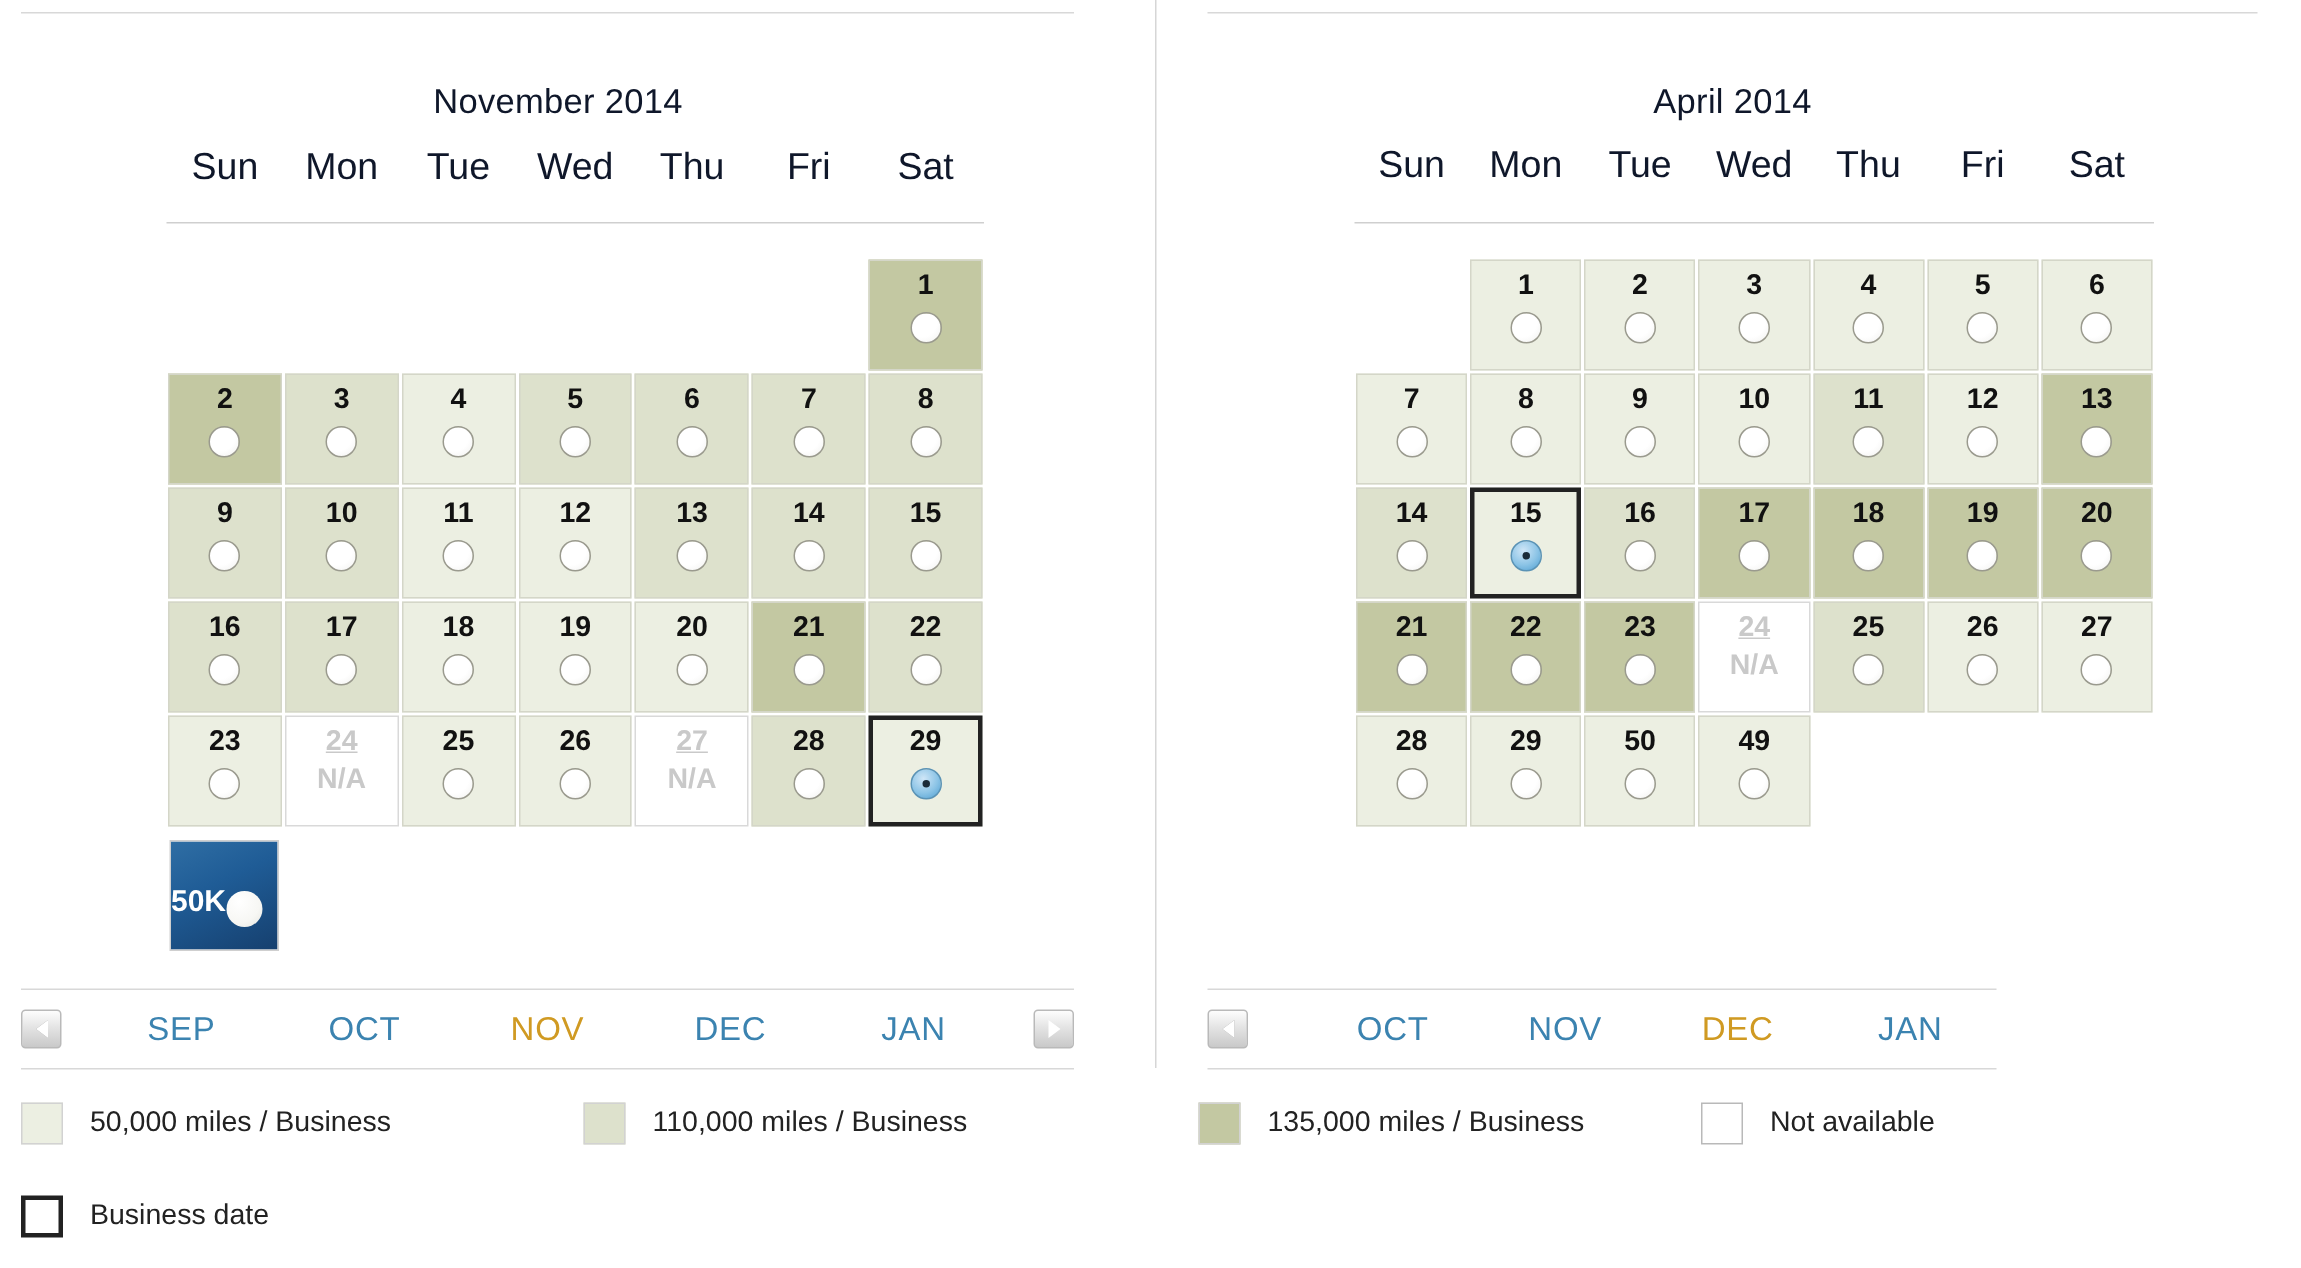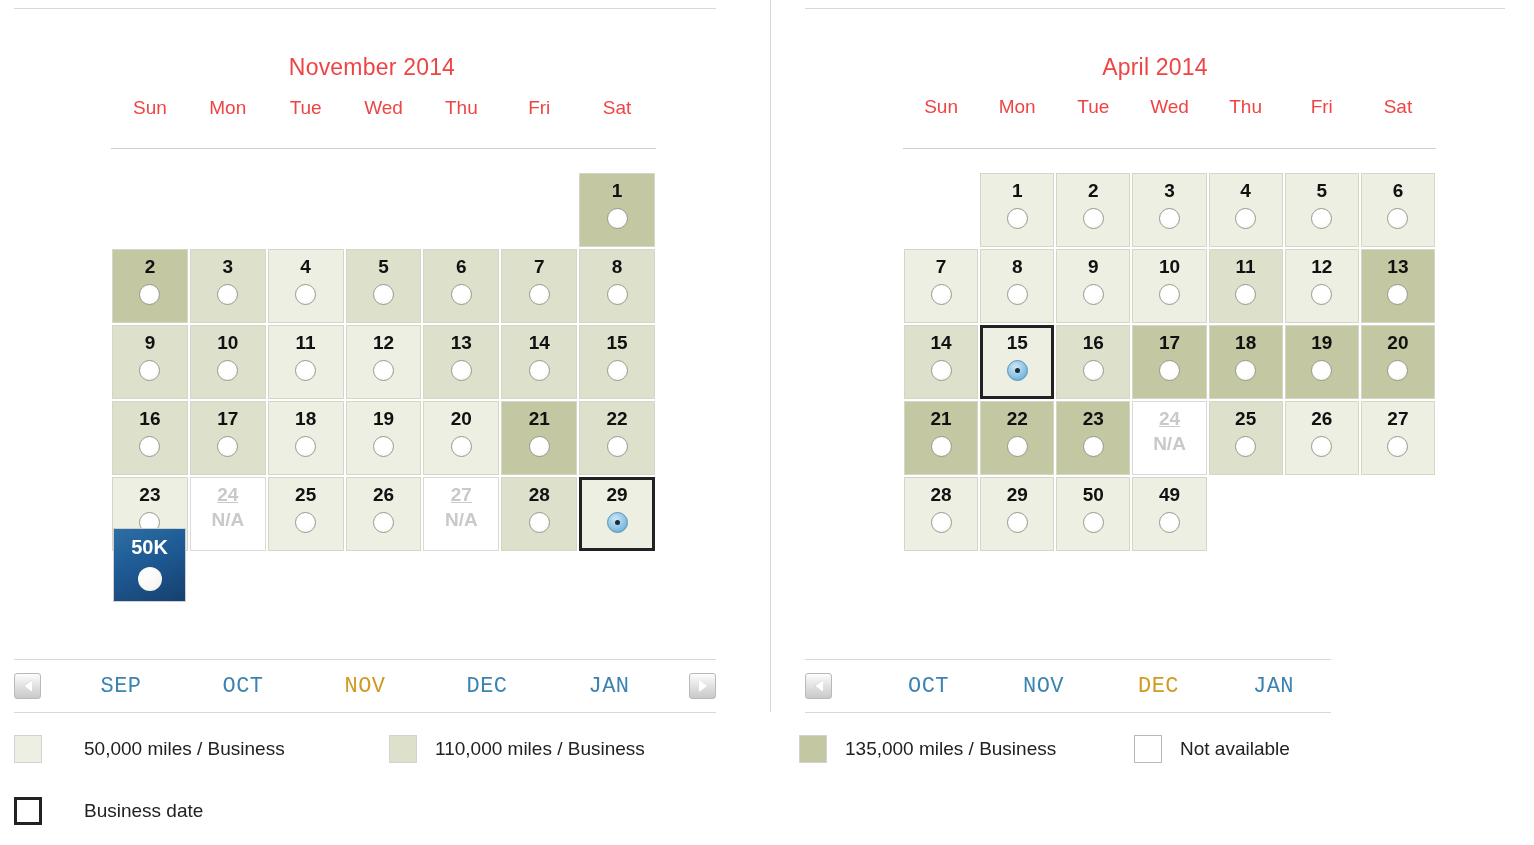--- a/index.html
+++ b/index.html
@@ -11,29 +11,29 @@
   .topline{position:absolute;left:0;top:8px;width:1534px;height:1px;background:#d8d8d8;}
   .topline.l{left:14px;width:702px;}
   .topline.r{left:805px;width:700px;}
   .divider{position:absolute;left:770px;top:0;width:1px;height:712px;background:#d6d6d6;}
 
   .panel{position:absolute;top:0;}
   .panel.left{left:0;width:770px;}
   .panel.right{left:771px;width:763px;}
 
   .month-title{
-    text-align:center;font-size:23px;color:#ef4444;letter-spacing:.2px;
+    text-align:center;font-size:23px;color:#0f172a;letter-spacing:.2px;
     margin-top:54px;font-weight:400;
   }
   .panel.left .month-title{width:716px;margin-left:14px;}
   .panel.right .month-title{width:700px;margin-left:34px;}
 
   .weekhead{display:flex;margin-top:16px;}
   .panel.left .weekhead{margin-left:111px;width:545px;}
-  .weekhead div{flex:1;text-align:center;font-size:19px;color:#ef4444;}
+  .weekhead div{flex:1;text-align:center;font-size:25px;color:#0f172a;}
 
   .headrule{position:absolute;height:1px;background:#cfcfcf;}
   .headrule.l{left:111px;top:148px;width:545px;}
   .headrule.r{left:903px;top:148px;width:533px;}
 
   .grid{position:absolute;display:grid;grid-template-columns:repeat(7,1fr);}
   .grid.l{left:111px;top:172px;width:545px;grid-auto-rows:76px;}
   .grid.r{left:903px;top:172px;width:533px;grid-auto-rows:76px;}
 
   .cell{
@@ -61,24 +61,24 @@
   .cell.selected .dot{
     background:radial-gradient(circle at 40% 32%, #cfe6f7 0%, #8cc4e6 55%, #4d9ed1 100%);
     border:1px solid #5b93b5;position:relative;
   }
   .cell.selected .dot::after{
     content:"";position:absolute;left:50%;top:50%;width:5px;height:5px;
     margin:-2.5px 0 0 -2.5px;border-radius:50%;background:#1b2b38;
   }
 
   .badge50k{
-    position:absolute;left:113px;top:528px;width:73px;height:74px;
+    position:absolute;left:113px;top:560px;width:73px;height:74px;
     background:linear-gradient(155deg,#2f6ea4 0%,#1f5c96 40%,#16406f 100%);
     border:1px solid #cfcfcf;box-sizing:border-box;
-    display:flex;flex-direction:column;align-items:center;justify-content:flex-start;
+    display:flex;flex-direction:row;align-items:center;justify-content:flex-start;
     padding-top:8px;
   }
   .badge50k .blabel{color:#fff;font-size:20px;font-weight:bold;line-height:20px;}
   .badge50k .bdot{
     width:24px;height:24px;border-radius:50%;margin-top:10px;
     background:radial-gradient(circle at 35% 30%, #ffffff 0%, #f7f7f4 60%, #e6e6e0 100%);
   }
 
   .navbar{position:absolute;height:54px;}
   .navbar.l{left:14px;top:659px;width:702px;}
@@ -92,34 +92,34 @@
     border:1px solid #b9b9b9;box-sizing:border-box;border-radius:3px;
     display:flex;align-items:center;justify-content:center;
   }
   .arrowbtn.prev{left:0;}
   .arrowbtn.next{right:0;}
   .arrowbtn .tri{width:0;height:0;border-top:6px solid transparent;border-bottom:6px solid transparent;}
   .arrowbtn.prev .tri{border-right:8px solid #ffffff;filter:drop-shadow(0 0 0 #888);}
   .arrowbtn.next .tri{border-left:8px solid #ffffff;}
   .monthlinks{position:absolute;left:0;right:0;top:0;height:54px;display:flex;align-items:center;}
   .monthlinks .ml{
-    flex:1;text-align:center;font-size:22px;color:#3b83b0;letter-spacing:.5px;font-family:Liberation Mono, monospace;
+    flex:1;text-align:center;font-size:22px;color:#3b83b0;letter-spacing:.5px;
   }
   .monthlinks .ml.active{color:#d09a22;}
   .navbar.l .monthlinks{left:46px;right:46px;}
   .navbar.r .monthlinks{left:66px;right:0;}
 
   .legend{position:absolute;left:14px;top:735px;width:1320px;}
   .legrow{display:flex;align-items:center;height:48px;}
   .legitem{display:flex;align-items:center;}
   .swatch{width:28px;height:28px;border:1px solid #d2d2d2;box-sizing:border-box;}
   .swatch.white{background:#fff;border:1px solid #b9b9b9;}
   .swatch.selbox{background:#fff;border:3px solid #222;}
   .legtext{font-size:19px;color:#222;margin-left:18px;white-space:nowrap;}
-  .pos1{position:absolute;left:0;top:0;gap:24px;}
+  .pos1{position:absolute;left:0;top:0;}
   .pos2{position:absolute;left:375px;top:0;}
   .pos3{position:absolute;left:757px;top:0;padding-left:28px;}
   .pos4{position:absolute;left:1120px;top:0;}
   .legrow2{position:relative;height:48px;margin-top:14px;}
 </style>
 </head>
 <body>
 
 <div class="topline l"></div>
 <div class="topline r"></div>

